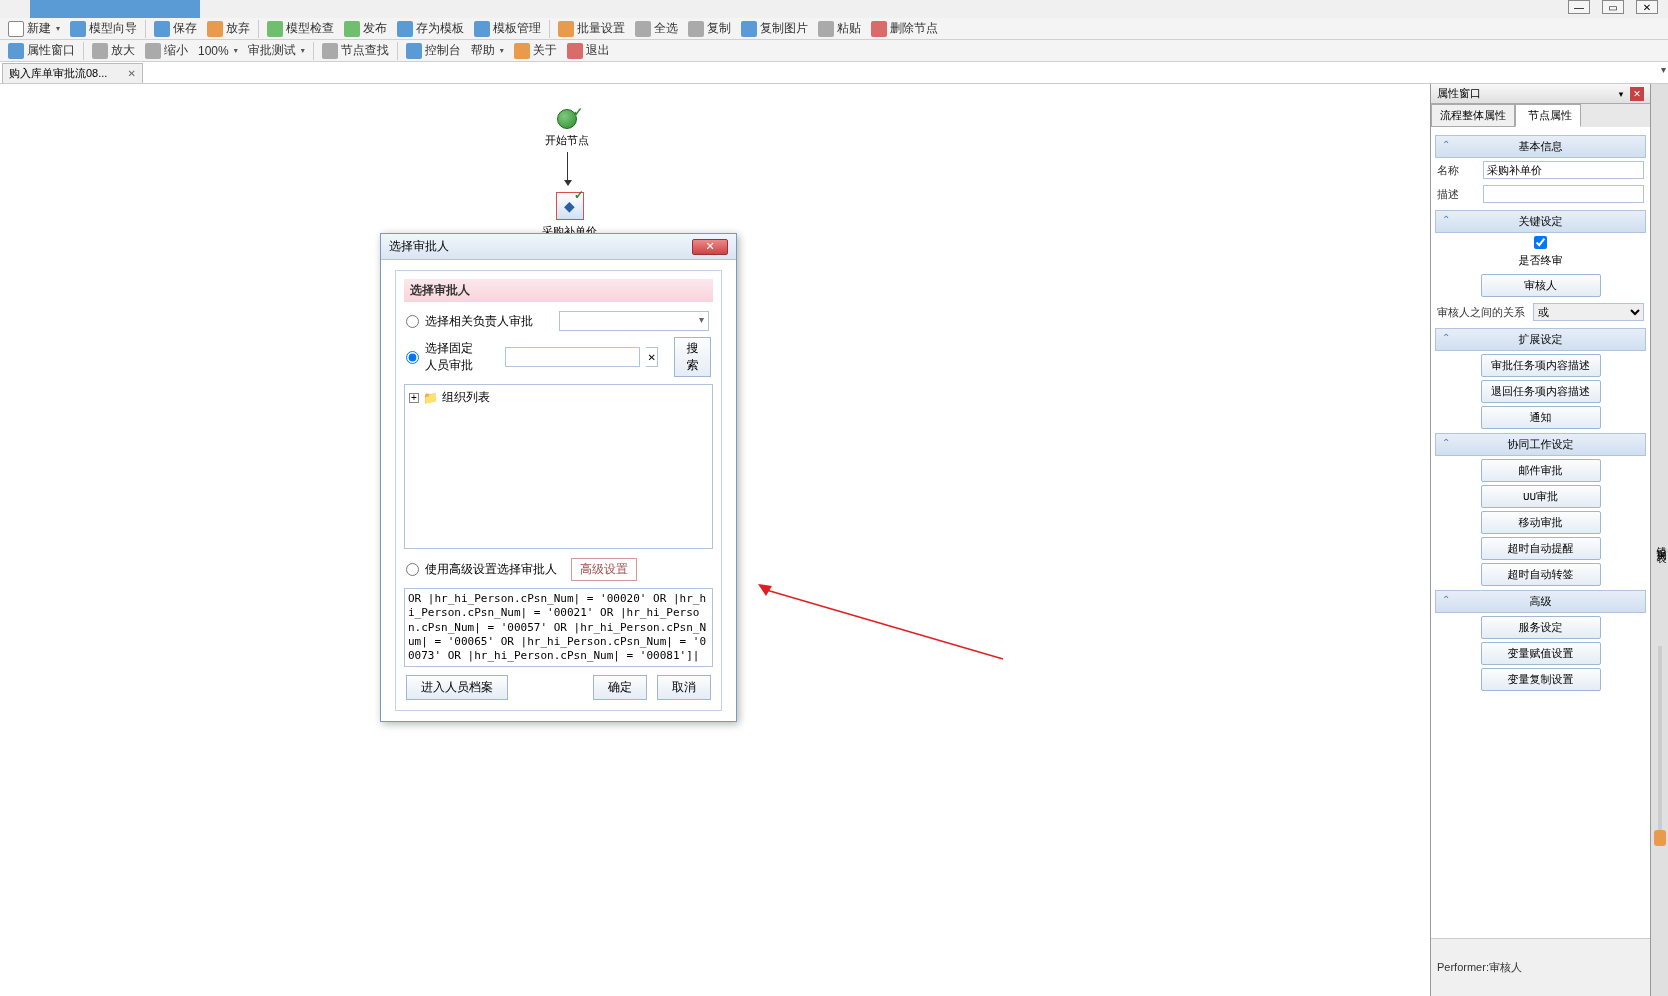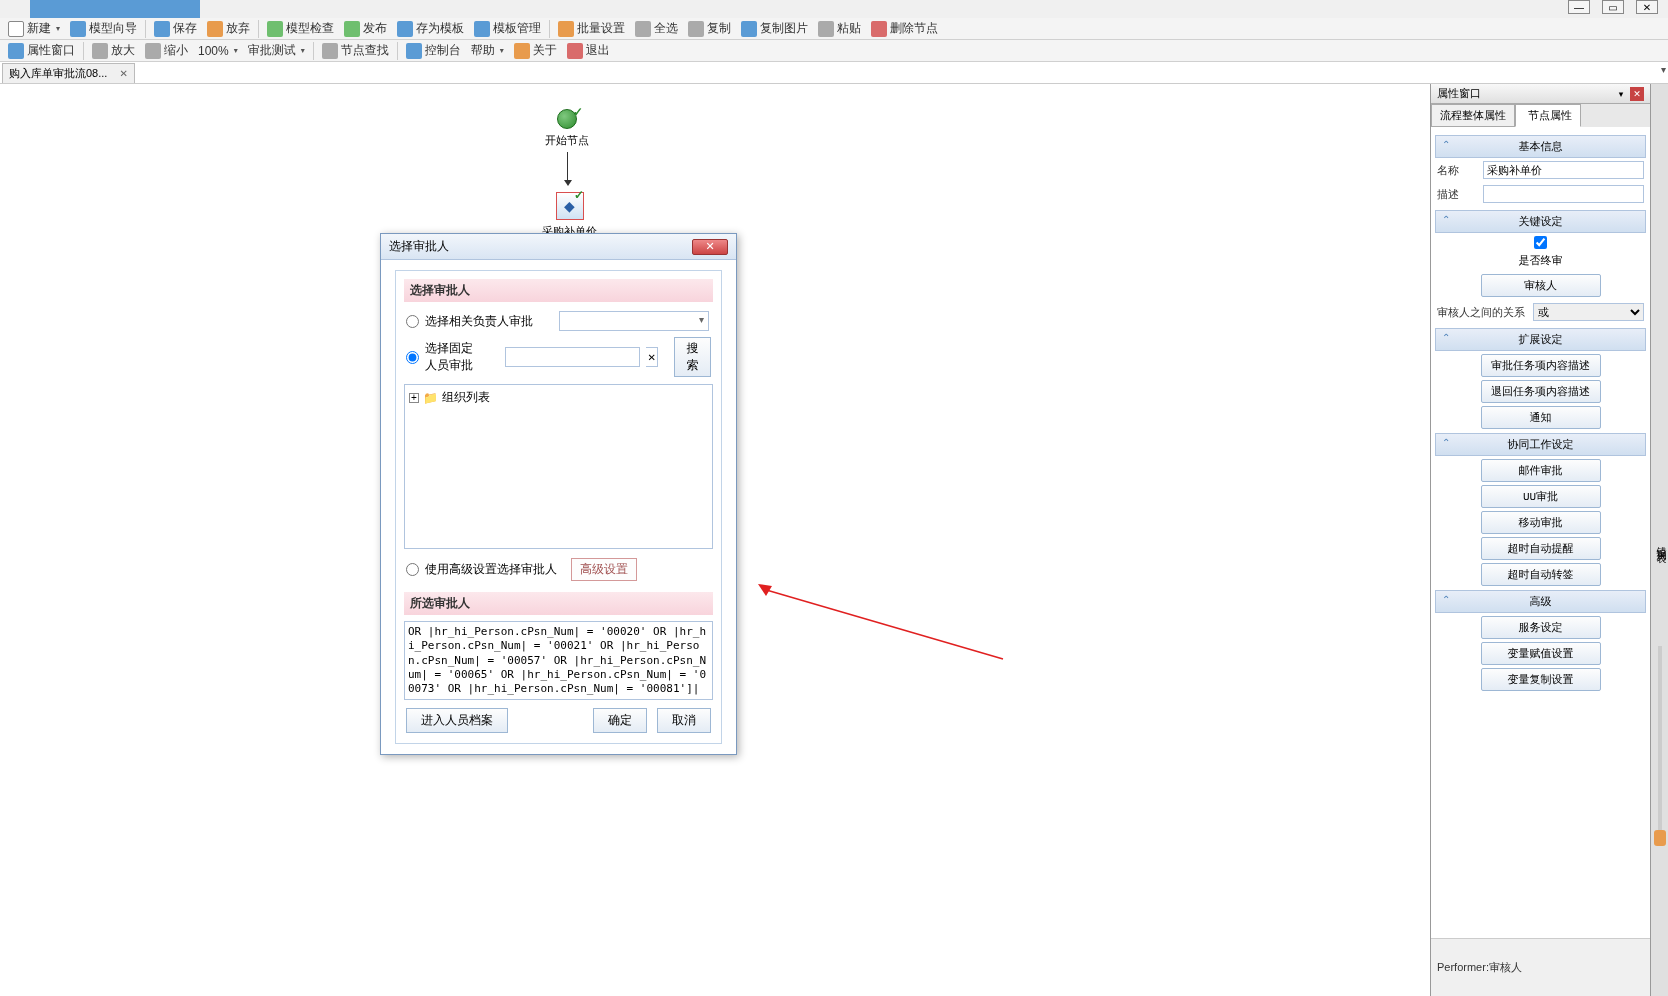--- a/index.html
+++ b/index.html
@@ -13,21 +13,21 @@
 
 
 .toolbar { display: flex; align-items: center; padding: 2px 4px; background: #f4f4f4; border-bottom: 1px solid #d0d0d0; height: 22px; gap: 2px; }
 .tool-item { display: flex; align-items: center; gap: 3px; padding: 2px 4px; cursor: pointer; font-size: 12px; color: #333; }
 .tool-icon { width: 16px; height: 16px; display: inline-block; }
 .tool-sep { width: 1px; height: 18px; background: #ccc; margin: 0 2px; }
 .dropdown-arrow { font-size: 8px; color: #555; margin-left: 2px; }
 
 
 .tab-bar { height: 22px; background: #fff; border-bottom: 1px solid #ccc; display: flex; align-items: flex-end; position: relative; }
-.doc-tab { background: #f0f0f0; border: 1px solid #bbb; border-bottom: none; padding: 2px 6px; font-size: 11px; display: flex; align-items: center; gap: 12px; margin-left: 2px; }
+.doc-tab { background: #f0f0f0; border: 1px solid #bbb; border-bottom: none; padding: 2px 6px; font-size: 11px; display: flex; align-items: center; gap: 20px; margin-left: 2px; }
 .tab-close { font-size: 10px; cursor: pointer; color: #666; }
 .tab-bar-right { position: absolute; right: 2px; top: 2px; font-size: 10px; color: #555; cursor: pointer; }
 
 
 .main { display: flex; height: calc(100% - 84px); position: relative; }
 .canvas { flex: 1; background: #fff; position: relative; }
 
 
 .node { position: absolute; text-align: center; }
 .start-circle { width: 20px; height: 20px; border-radius: 50%; background: radial-gradient(circle at 35% 35%, #7fc97f, #2d8b2d); margin: 0 auto; border: 1px solid #1a6b1a; }
@@ -341,21 +341,20 @@
           <span class="tree-expand">+</span>
           <span class="folder-icon">📁</span>
           <span>组织列表</span>
         </div>
       </div>
       <div class="radio-row" style="margin-top:6px;">
         <input type="radio" name="apr" style="">
         <span>使用高级设置选择审批人</span>
         <button class="adv-btn">高级设置</button>
       </div>
-      <div class="section-hdr" style="margin-top:8px;">所选审批人</div>
       <div class="result-box">OR |hr_hi_Person.cPsn_Num| = '00020' OR |hr_hi_Person.cPsn_Num| = '00021' OR |hr_hi_Person.cPsn_Num| = '00057' OR |hr_hi_Person.cPsn_Num| = '00065' OR |hr_hi_Person.cPsn_Num| = '00073' OR |hr_hi_Person.cPsn_Num| = '00081']|</div>
       <div class="dialog-footer">
         <button class="dlg-btn">进入人员档案</button>
         <div class="dlg-btn-group">
           <button class="dlg-btn">确定</button>
           <button class="dlg-btn">取消</button>
         </div>
       </div>
     </div>
   </div>

